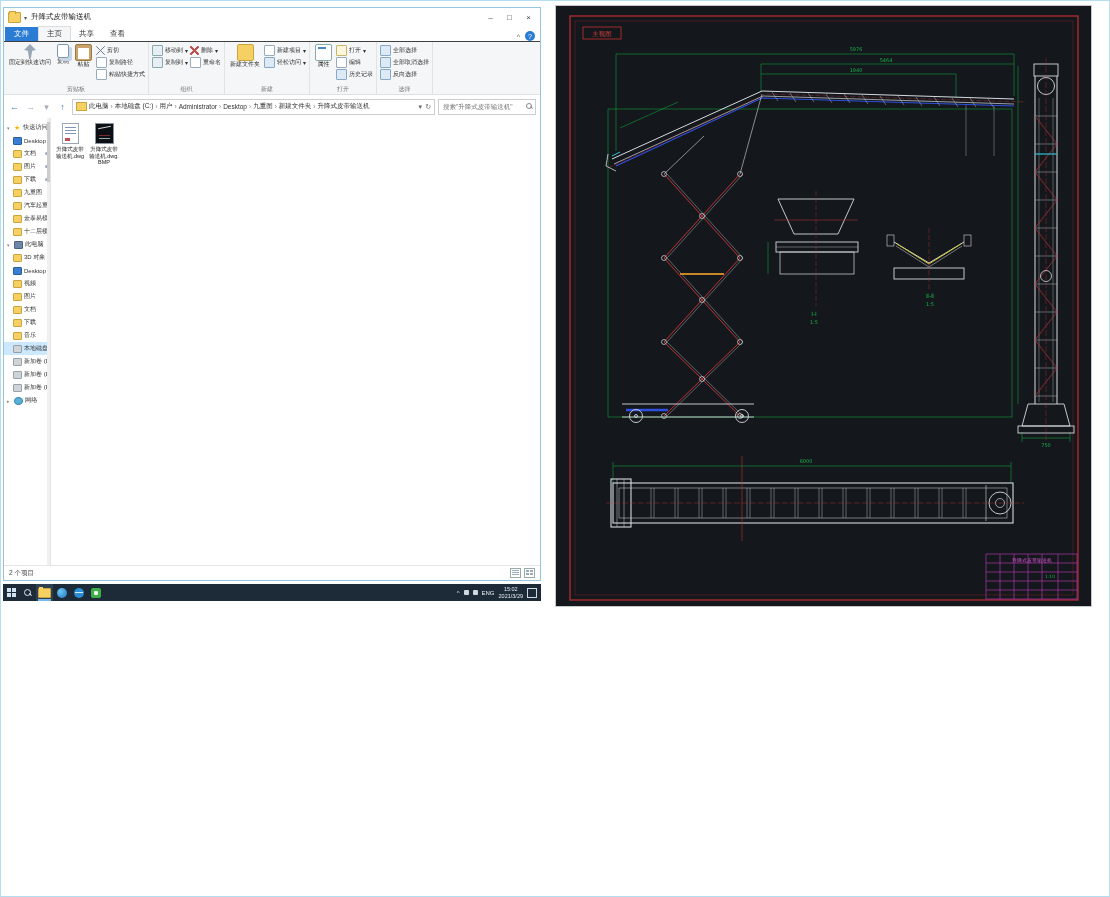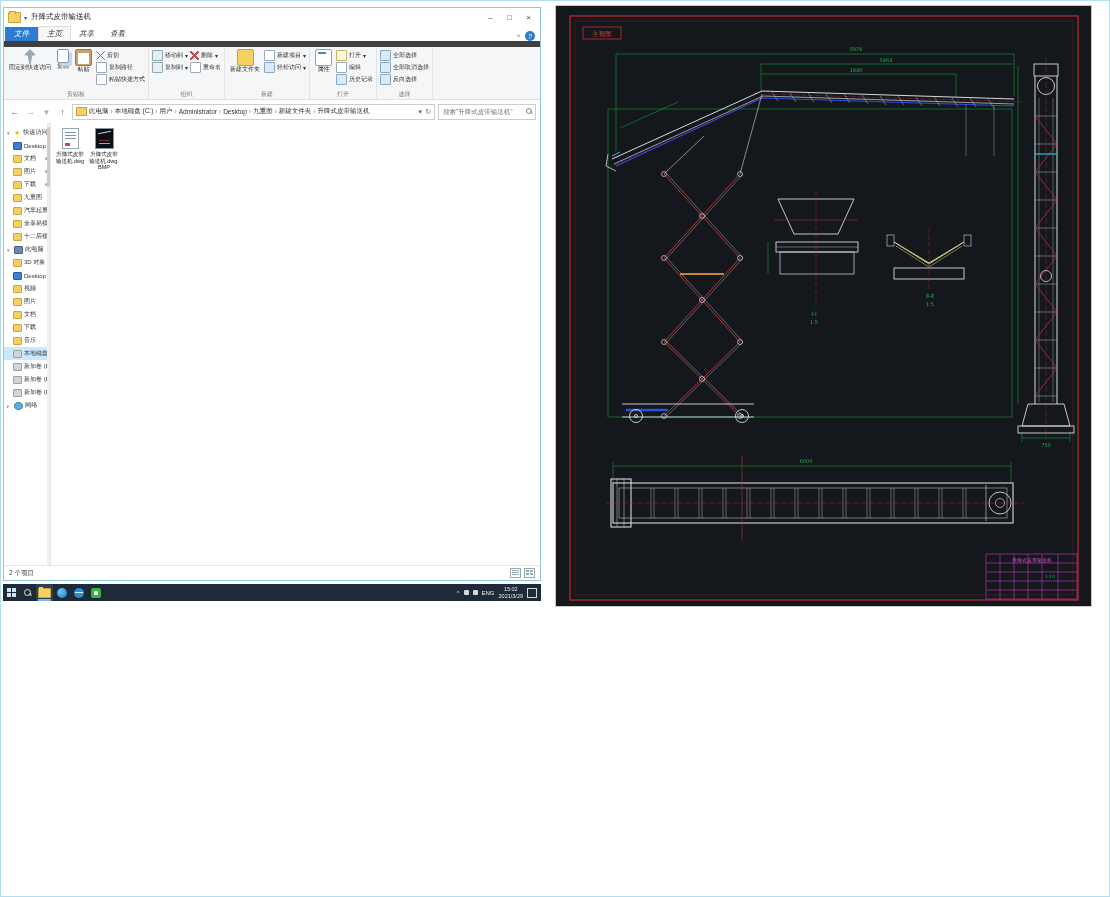--- a/index.html
+++ b/index.html
@@ -9,21 +9,21 @@
   .explorer{position:absolute;left:2px;top:6px;width:538px;height:574px;background:#fff;border:1px solid #94c6e2;box-sizing:border-box;display:flex;flex-direction:column;font-size:7px;color:#333;}
   .titlebar{height:18px;display:flex;align-items:center;padding:0 2px;background:#fff;flex:0 0 auto;}
   .app-ico{width:11px;height:9px;background:#f7d064;border:1px solid #caa53d;border-radius:1px;margin:0 3px 0 2px;position:relative;}
   .app-ico::before{content:"";position:absolute;left:0;top:-2px;width:5px;height:2px;background:#f7d064;border:1px solid #caa53d;border-bottom:none;}
   .qat{color:#555;font-size:6px;margin-right:4px;}
   .title-text{font-size:7.5px;color:#222;}
   .caption{margin-left:auto;display:flex;}
   .cap-btn{width:19px;height:16px;display:flex;align-items:center;justify-content:center;color:#444;font-size:8px;}
 
   
-  .tabrow{height:15px;display:flex;align-items:flex-end;background:#fff;border-bottom:6px solid #404040;flex:0 0 auto;font-style:italic;}
+  .tabrow{height:15px;display:flex;align-items:flex-end;background:#fff;border-bottom:1px solid #404040;flex:0 0 auto;}
   .tab-file{background:#2a7cd4;color:#fff;font-size:7.5px;padding:2px 9px;margin-left:1px;}
   .tab{font-size:7.5px;padding:2px 8px;color:#333;}
   .tab.active{background:#f5f6f7;border:1px solid #dcdcdc;border-bottom:none;}
   .tabrow-right{margin-left:auto;display:flex;align-items:center;gap:5px;padding-right:5px;color:#2a7cd4;}
   .tabrow-right .chev{color:#666;font-size:7px;}
   .help-q{width:10px;height:10px;border-radius:50%;background:#2a7cd4;color:#fff;font-size:7px;display:flex;align-items:center;justify-content:center;}
 
   
   .ribbon{height:52px;background:#f5f6f7;border-bottom:1px solid #e0e0e0;display:flex;flex:0 0 auto;}
   .rgroup{display:flex;flex-direction:column;border-right:1px solid #e3e3e3;padding:1px 3px 0 3px;}

